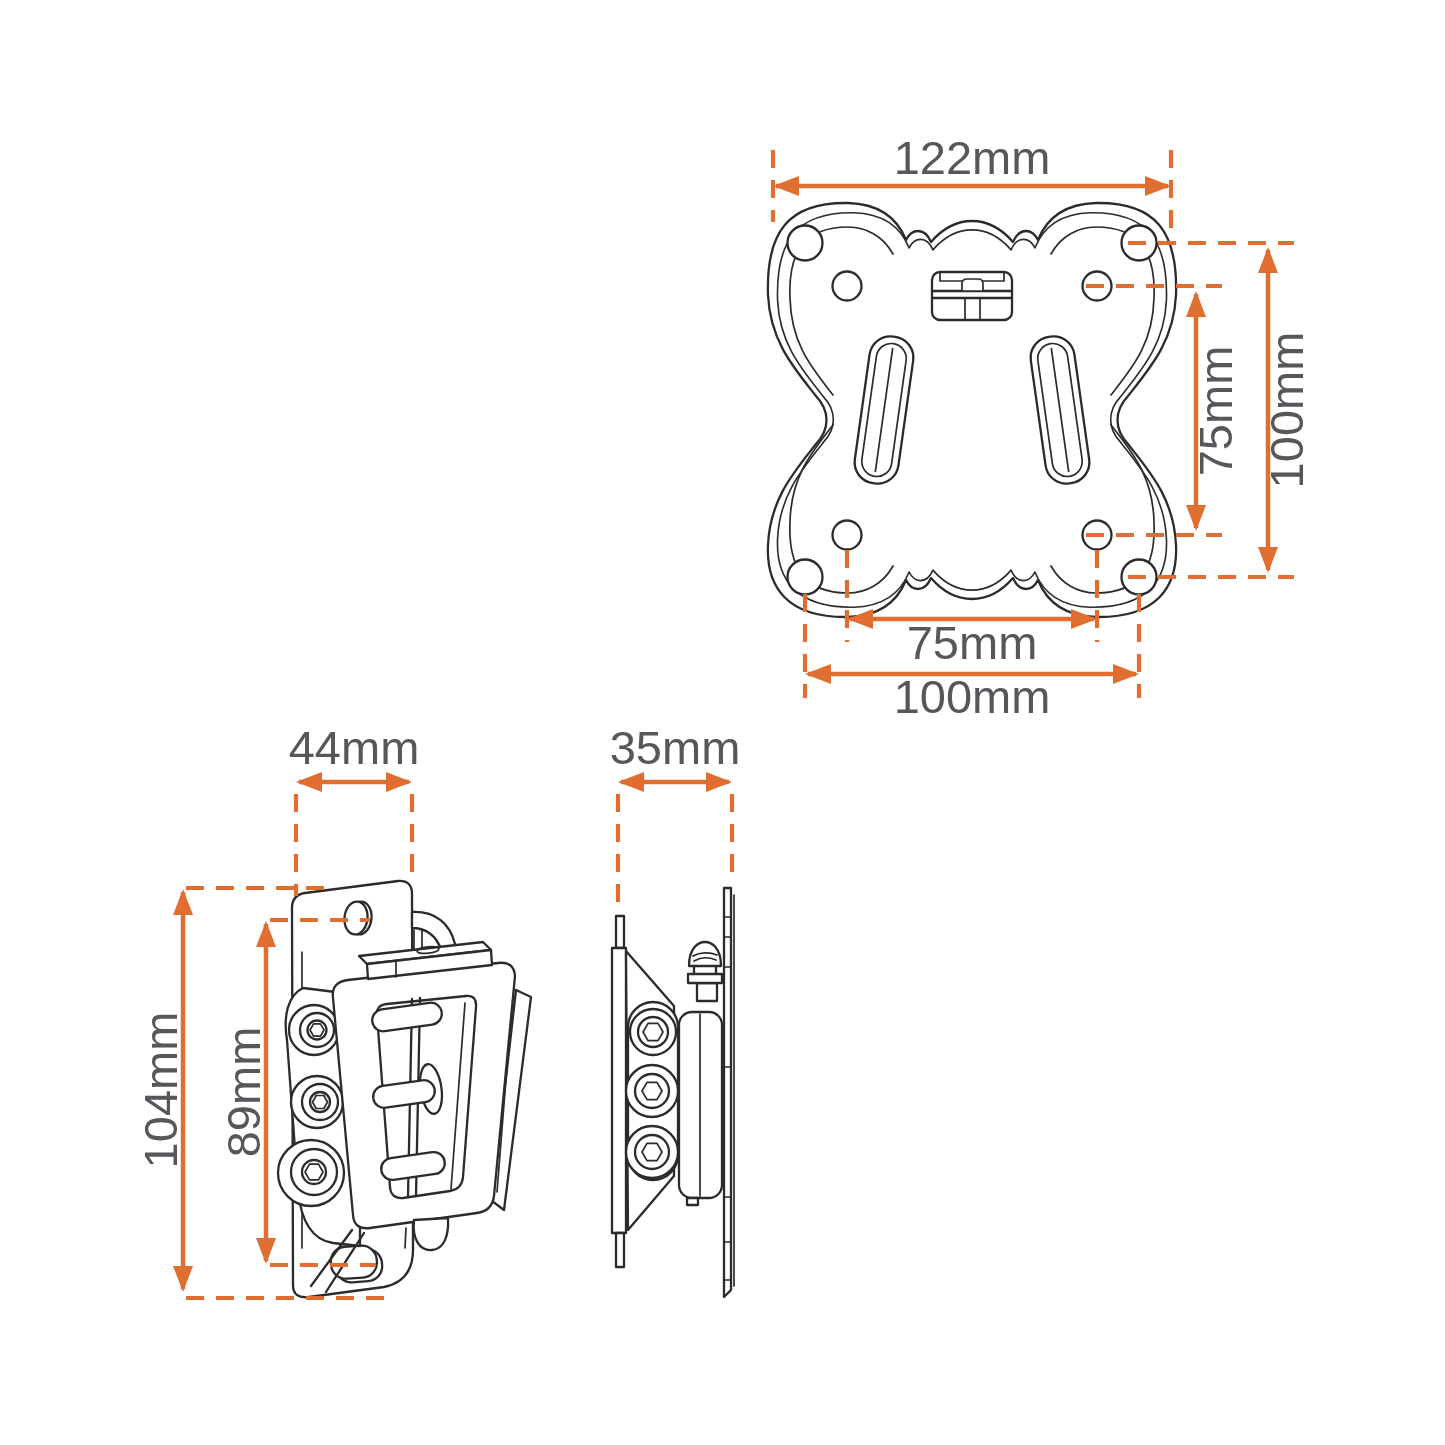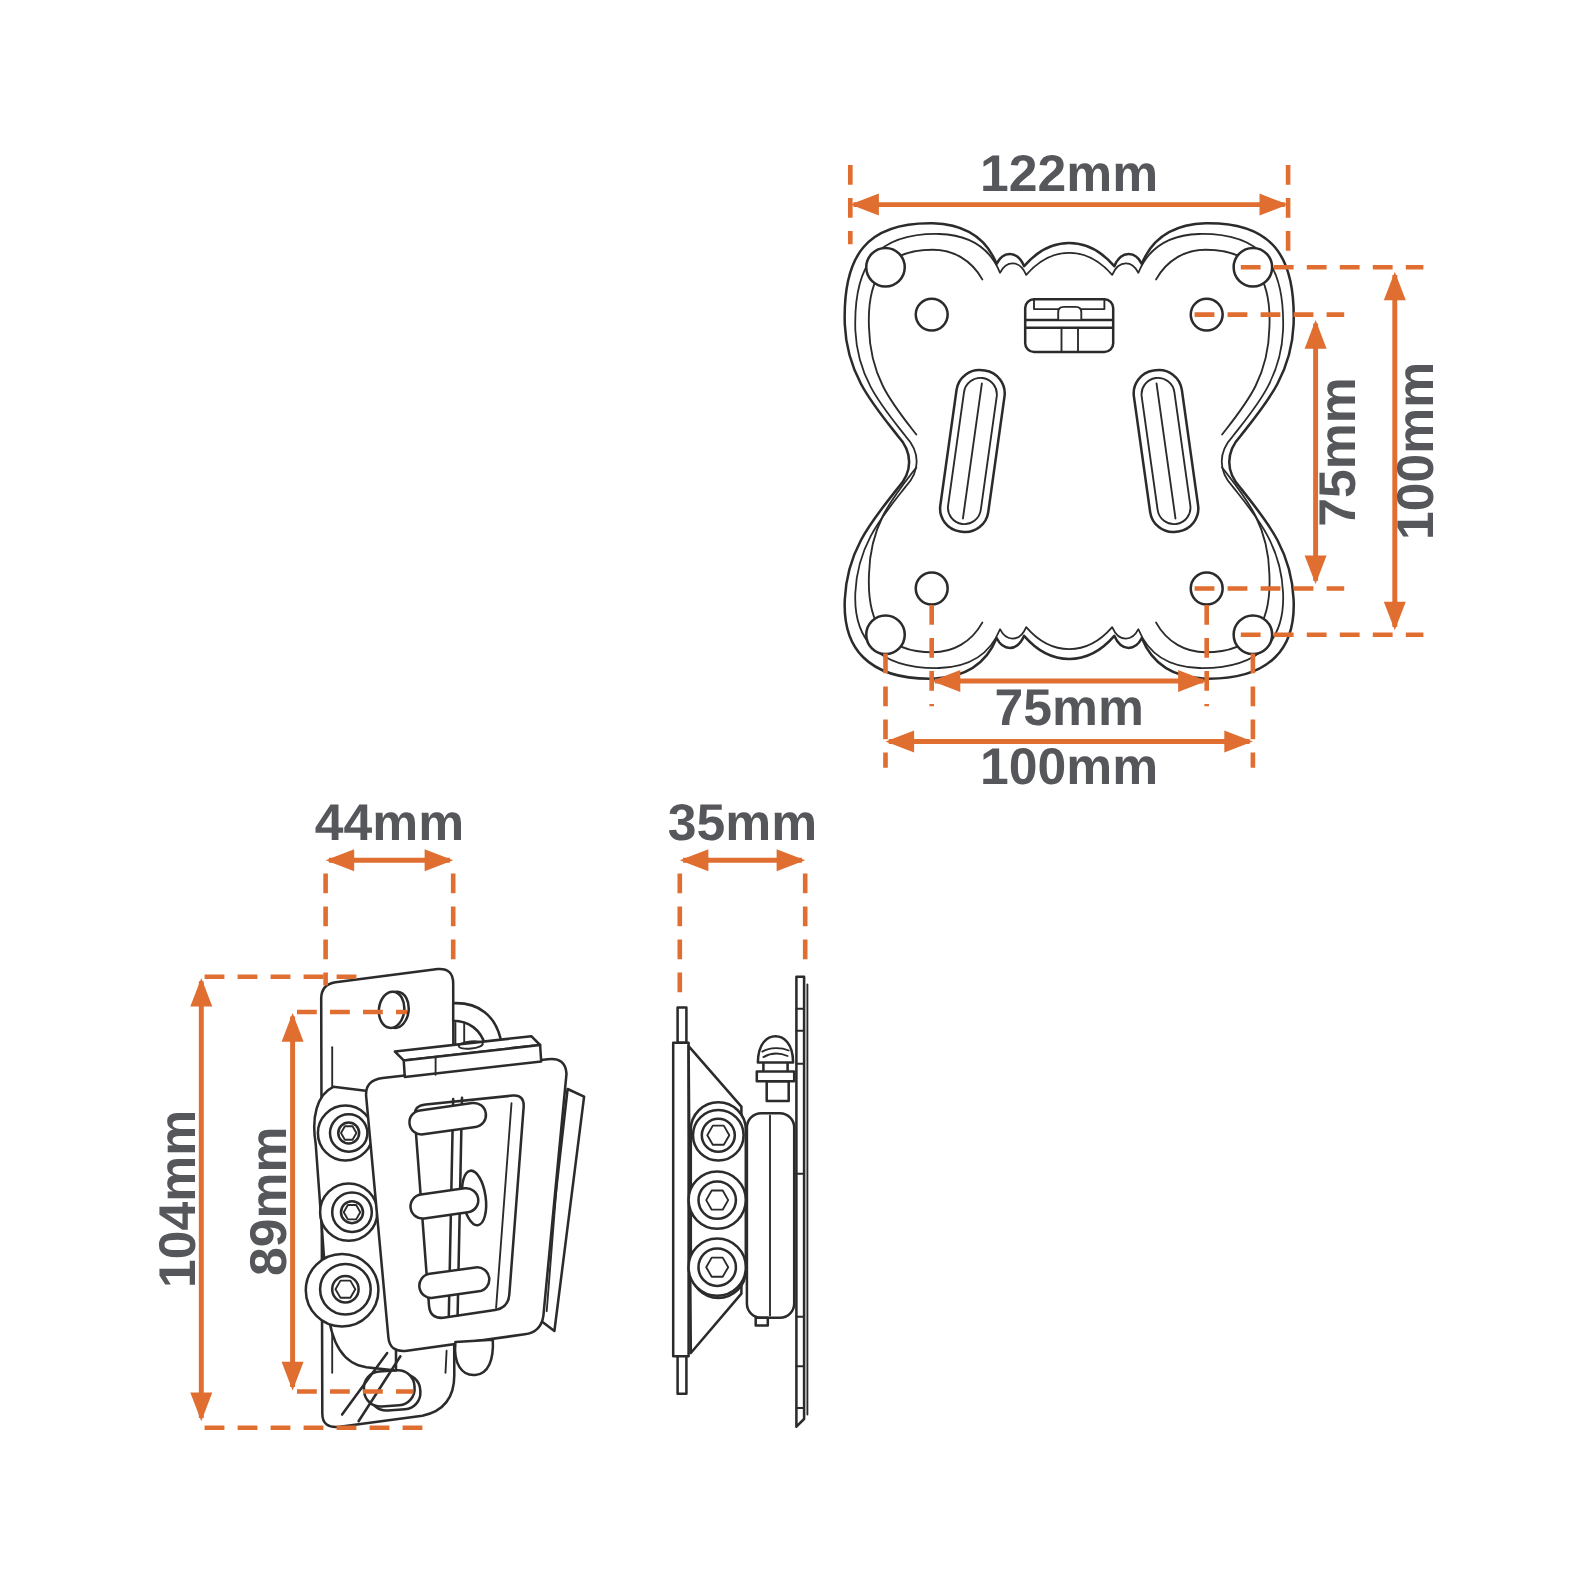--- a/index.html
+++ b/index.html
@@ -6,21 +6,20 @@
     --orange:#e06e30;
     --label:#56575b;
     --line:#2b2b2b;
     --bg:#ffffff;
   }
   html,body{margin:0;padding:0;background:#e9e9e9;}
   .canvas{
     position:relative;width:1445px;height:1445px;background:var(--bg);
     margin:0 auto;overflow:hidden;
     font-family:"Liberation Sans", sans-serif;
-    font-weight:bold;
   }
   svg{display:block;width:100%;height:100%;}
   .ln{fill:none;stroke:var(--line);stroke-width:2.3;stroke-linecap:round;stroke-linejoin:round;}
   .fw{fill:#ffffff;stroke:var(--line);stroke-width:2.3;stroke-linecap:round;stroke-linejoin:round;}
   .thin{stroke-width:1.7;}
   .dim{fill:none;stroke:var(--orange);stroke-width:4.5;stroke-linecap:butt;}
   .dsh{fill:none;stroke:var(--orange);stroke-width:4.2;stroke-dasharray:18 12;stroke-linecap:butt;}
   .ah{fill:var(--orange);stroke:none;}
   .lbl{fill:var(--label);font-family:"Liberation Sans",sans-serif;font-size:47px;}
 </style>

